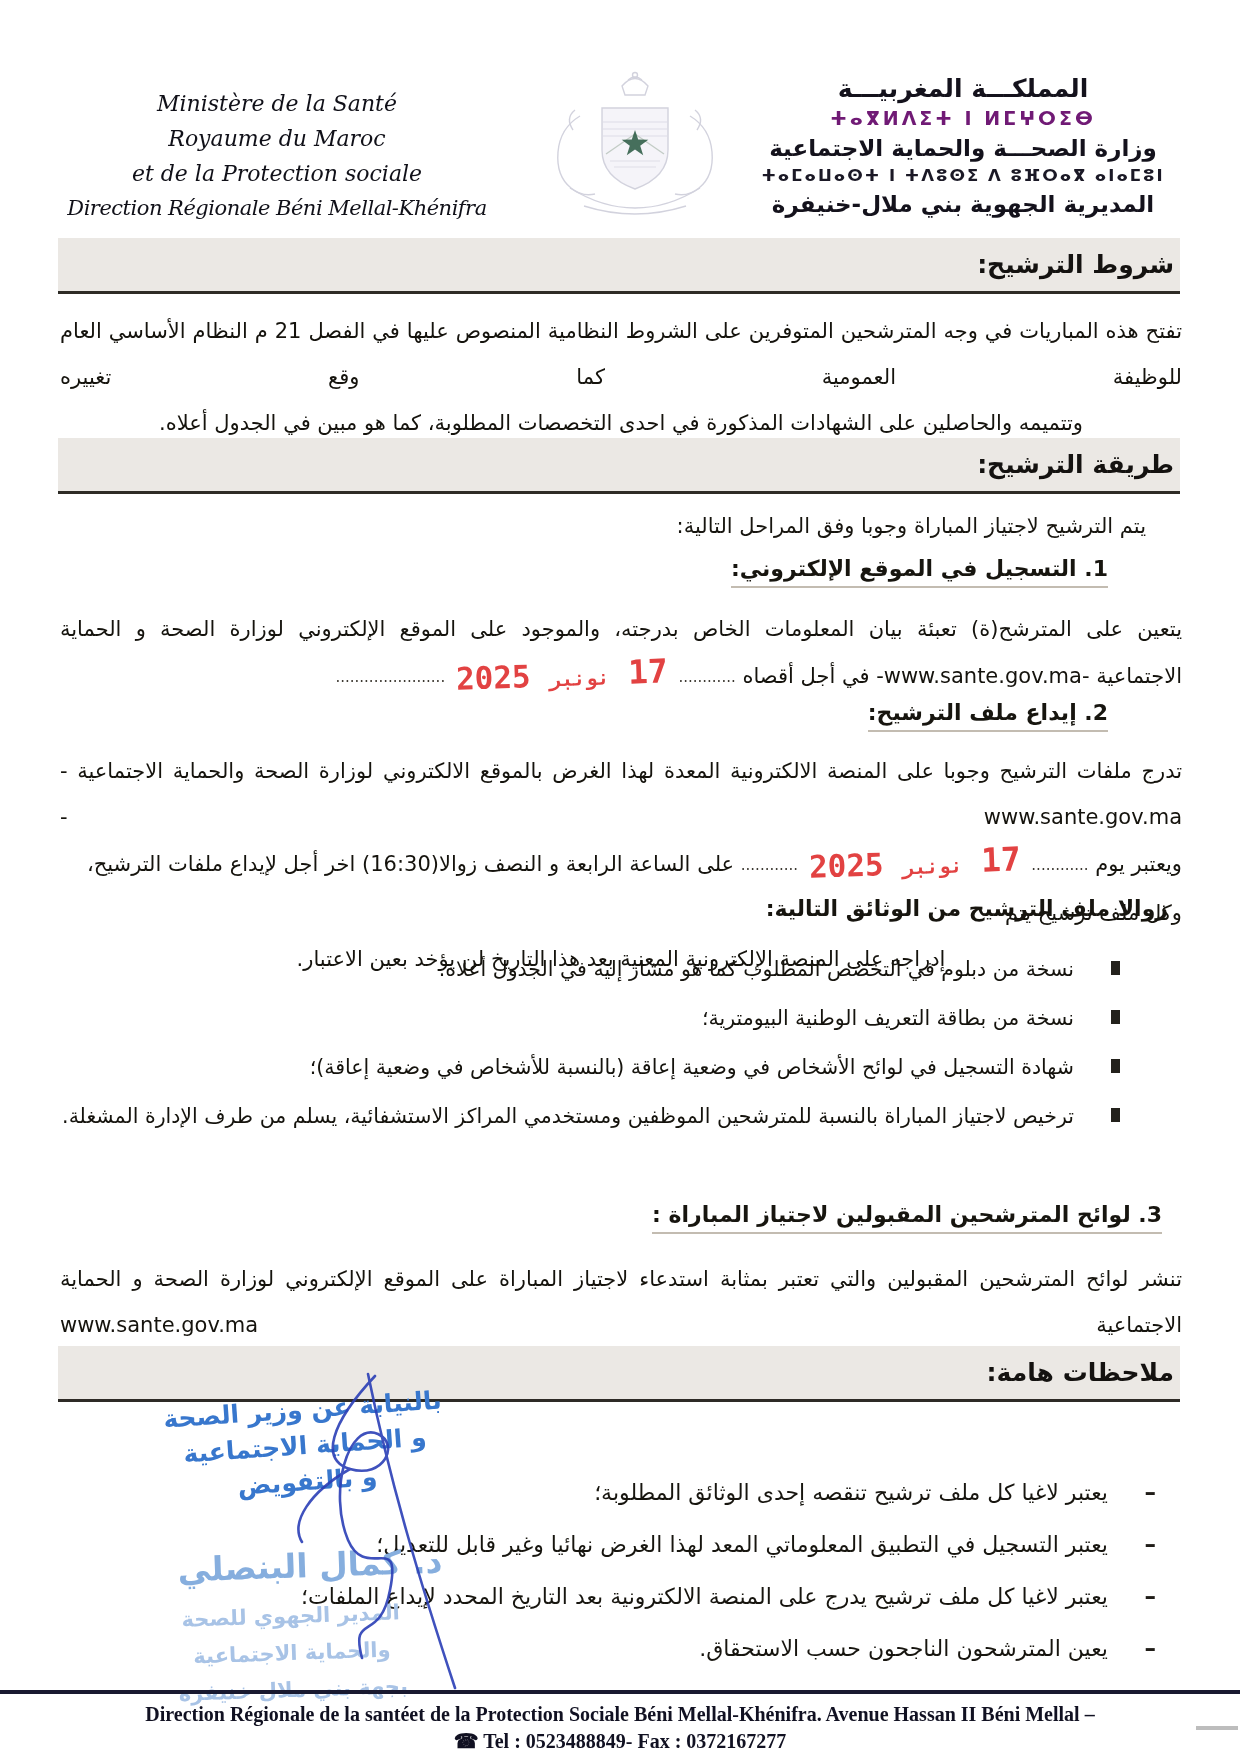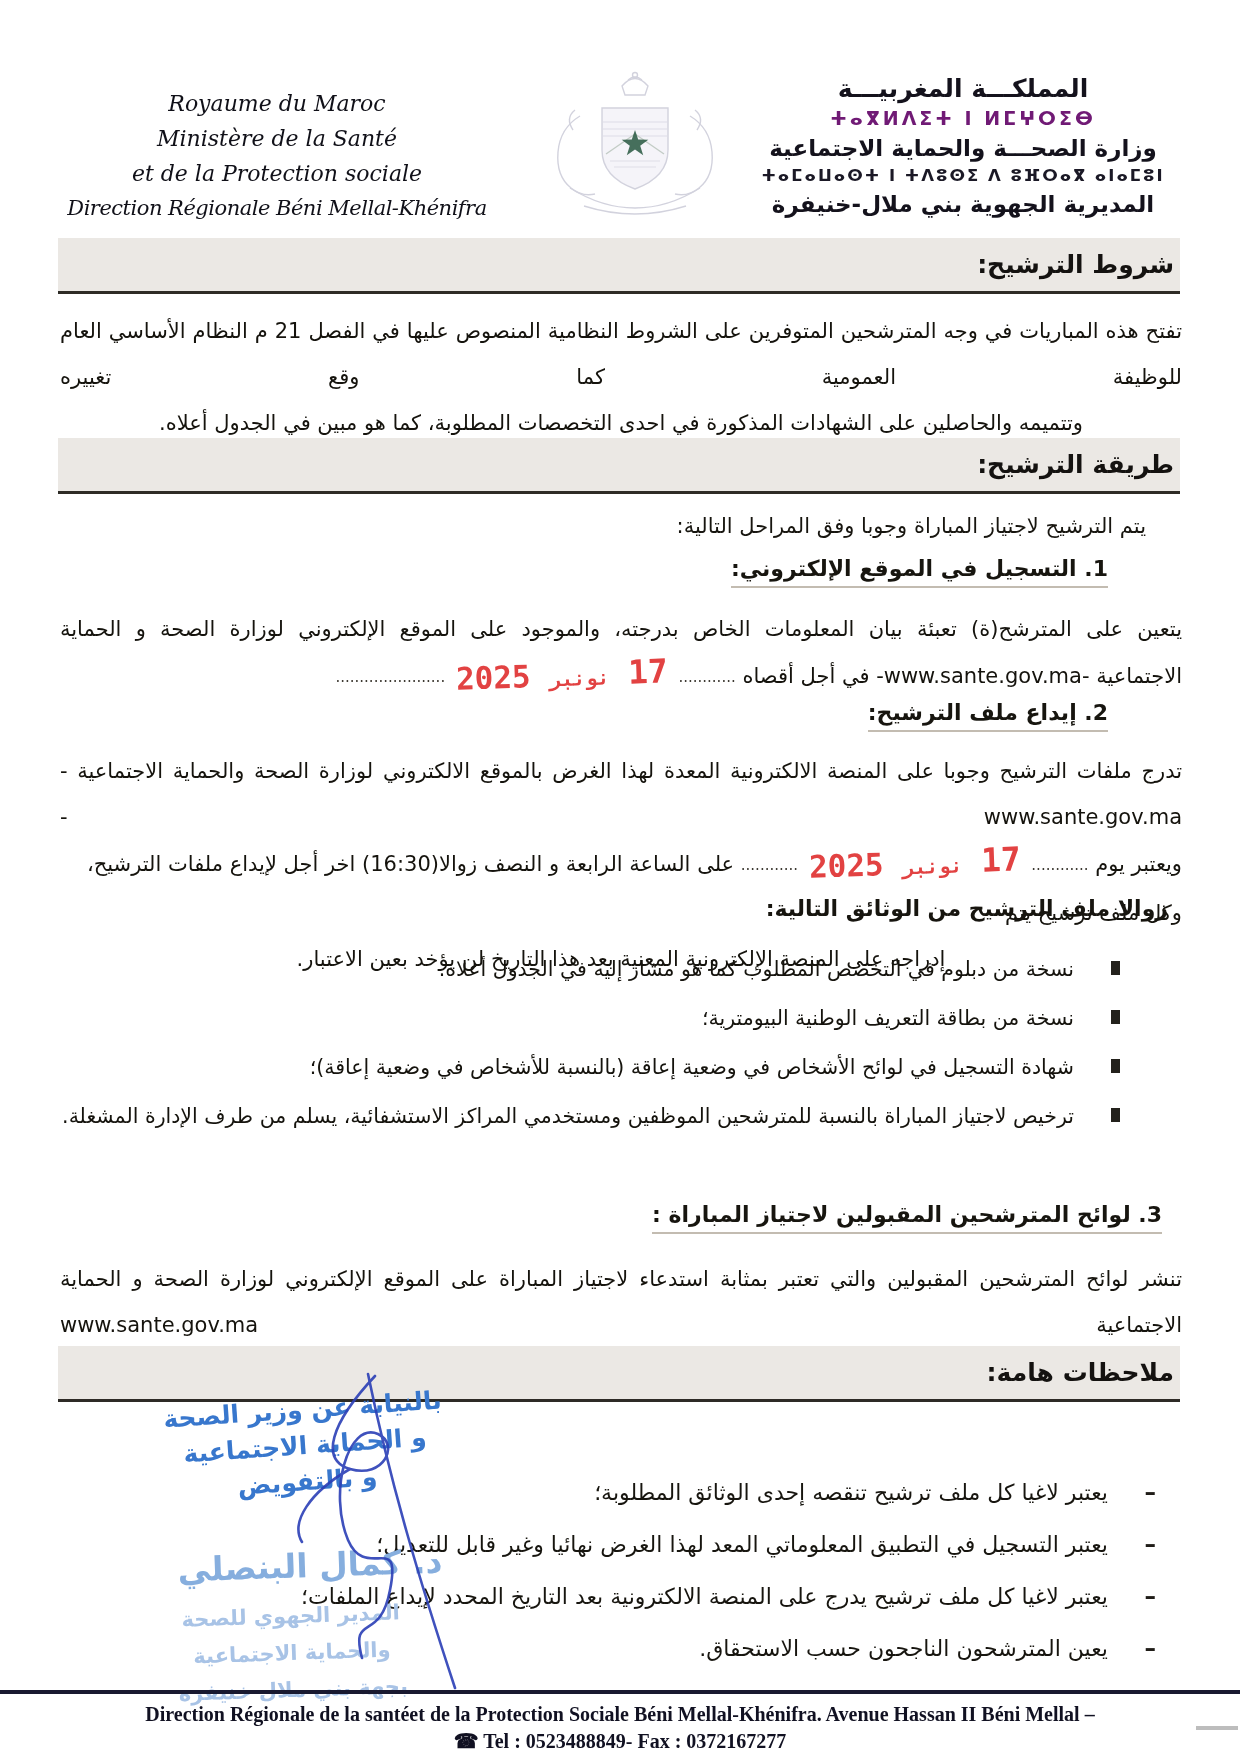--- a/index.html
+++ b/index.html
@@ -132,22 +132,22 @@
   .footer .f-line1{font-size:20px;margin-top:9px;}
   .footer .f-line2{font-size:20px;margin-top:3px;}
   .scan-dash{position:absolute;left:1196px;top:1726px;width:42px;height:4px;background:#bdbdbd;}
 </style>
 </head>
 <body>
 
 <div class="page">
 
   <div class="header-fr">
+    <div>Ministère de la Santé</div>
     <div>Royaume du Maroc</div>
-    <div>Ministère de la Santé</div>
     <div>et de la Protection sociale</div>
     <div class="fr-line-last">Direction Régionale Béni Mellal-Khénifra</div>
   </div>
 
   <div class="coat">
     <svg width="190" height="165" viewBox="0 0 190 165">
       <g stroke="#cbcbd8" fill="none" stroke-width="1.4" opacity="0.85">
         <path d="M82 20 q13 -15 26 0 l-3 9 h-20 z"></path>
         <circle cx="95" cy="9" r="2.5"></circle>
         <path d="M88 14 q7 -6 14 0"></path>

